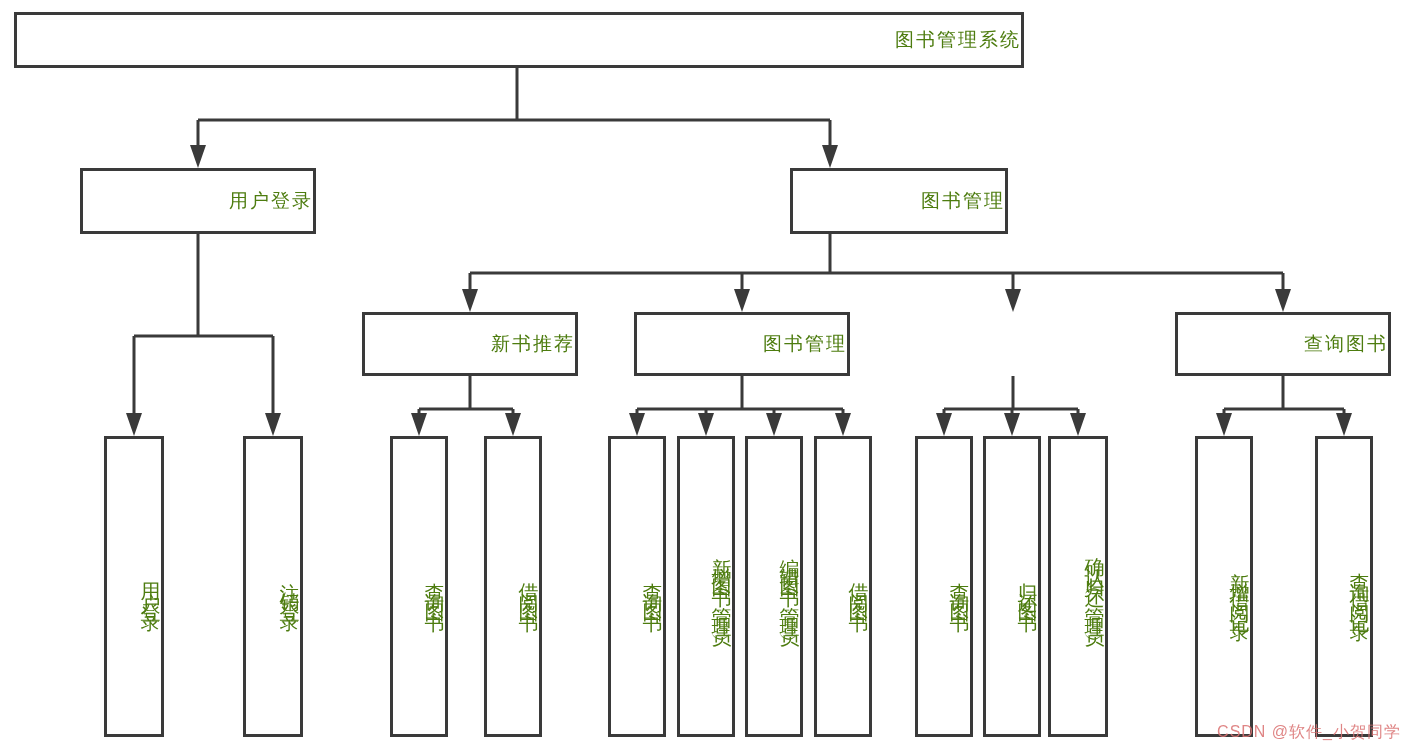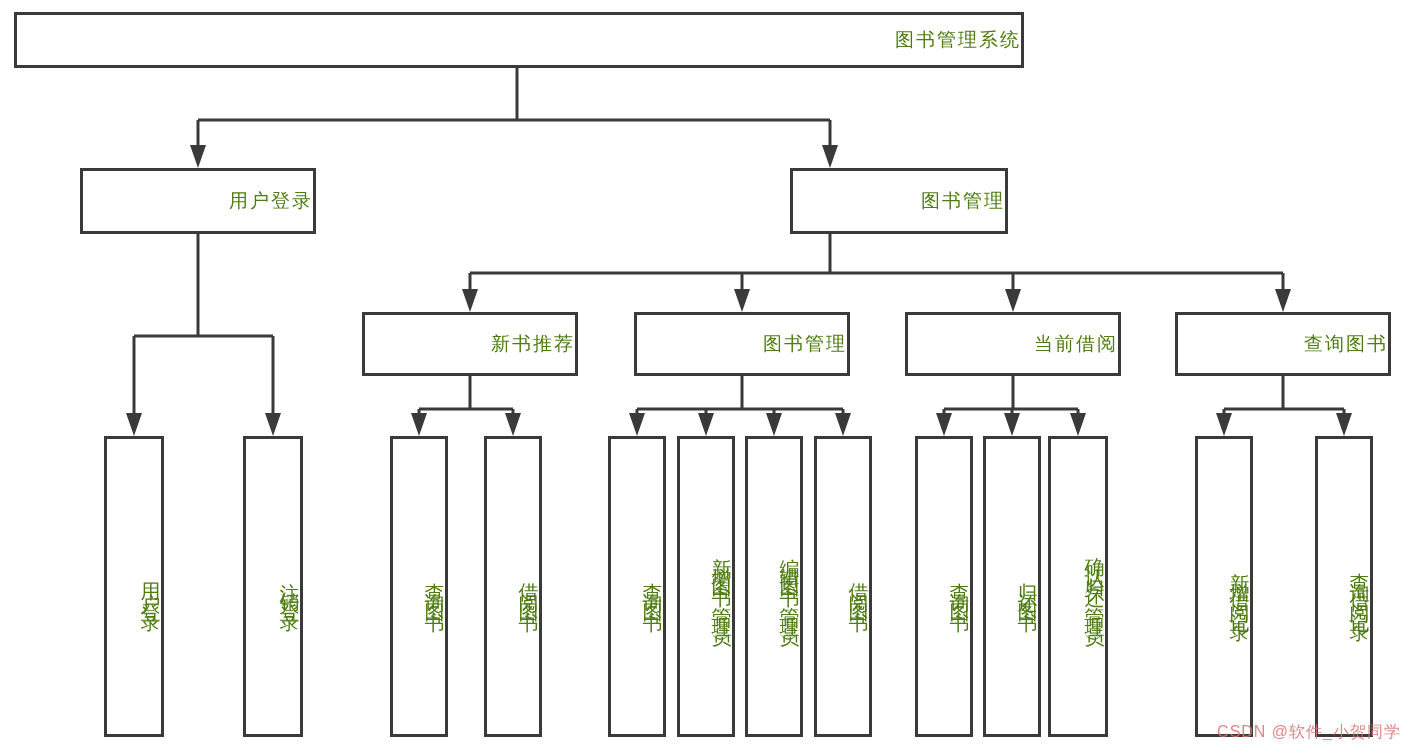--- a/index.html
+++ b/index.html
@@ -132,23 +132,20 @@
   <div class="box n-mgmt">
     <span>图书管理</span>
   </div>
 
   <div class="box n-l3 n-rec">
     <span>新书推荐</span>
   </div>
   <div class="box n-l3 n-borrow">
     <span>图书管理</span>
   </div>
-  <div class="box n-l3 n-cur">
-    <span>当前借阅</span>
-  </div>
   <div class="box n-l3 n-hist">
     <span>查询图书</span>
   </div>
 
   <div class="box leaf lf-1a">
     <span class="vtext">用户登录</span>
   </div>
   <div class="box leaf lf-1b">
     <span class="vtext">注销登录</span>
   </div>

